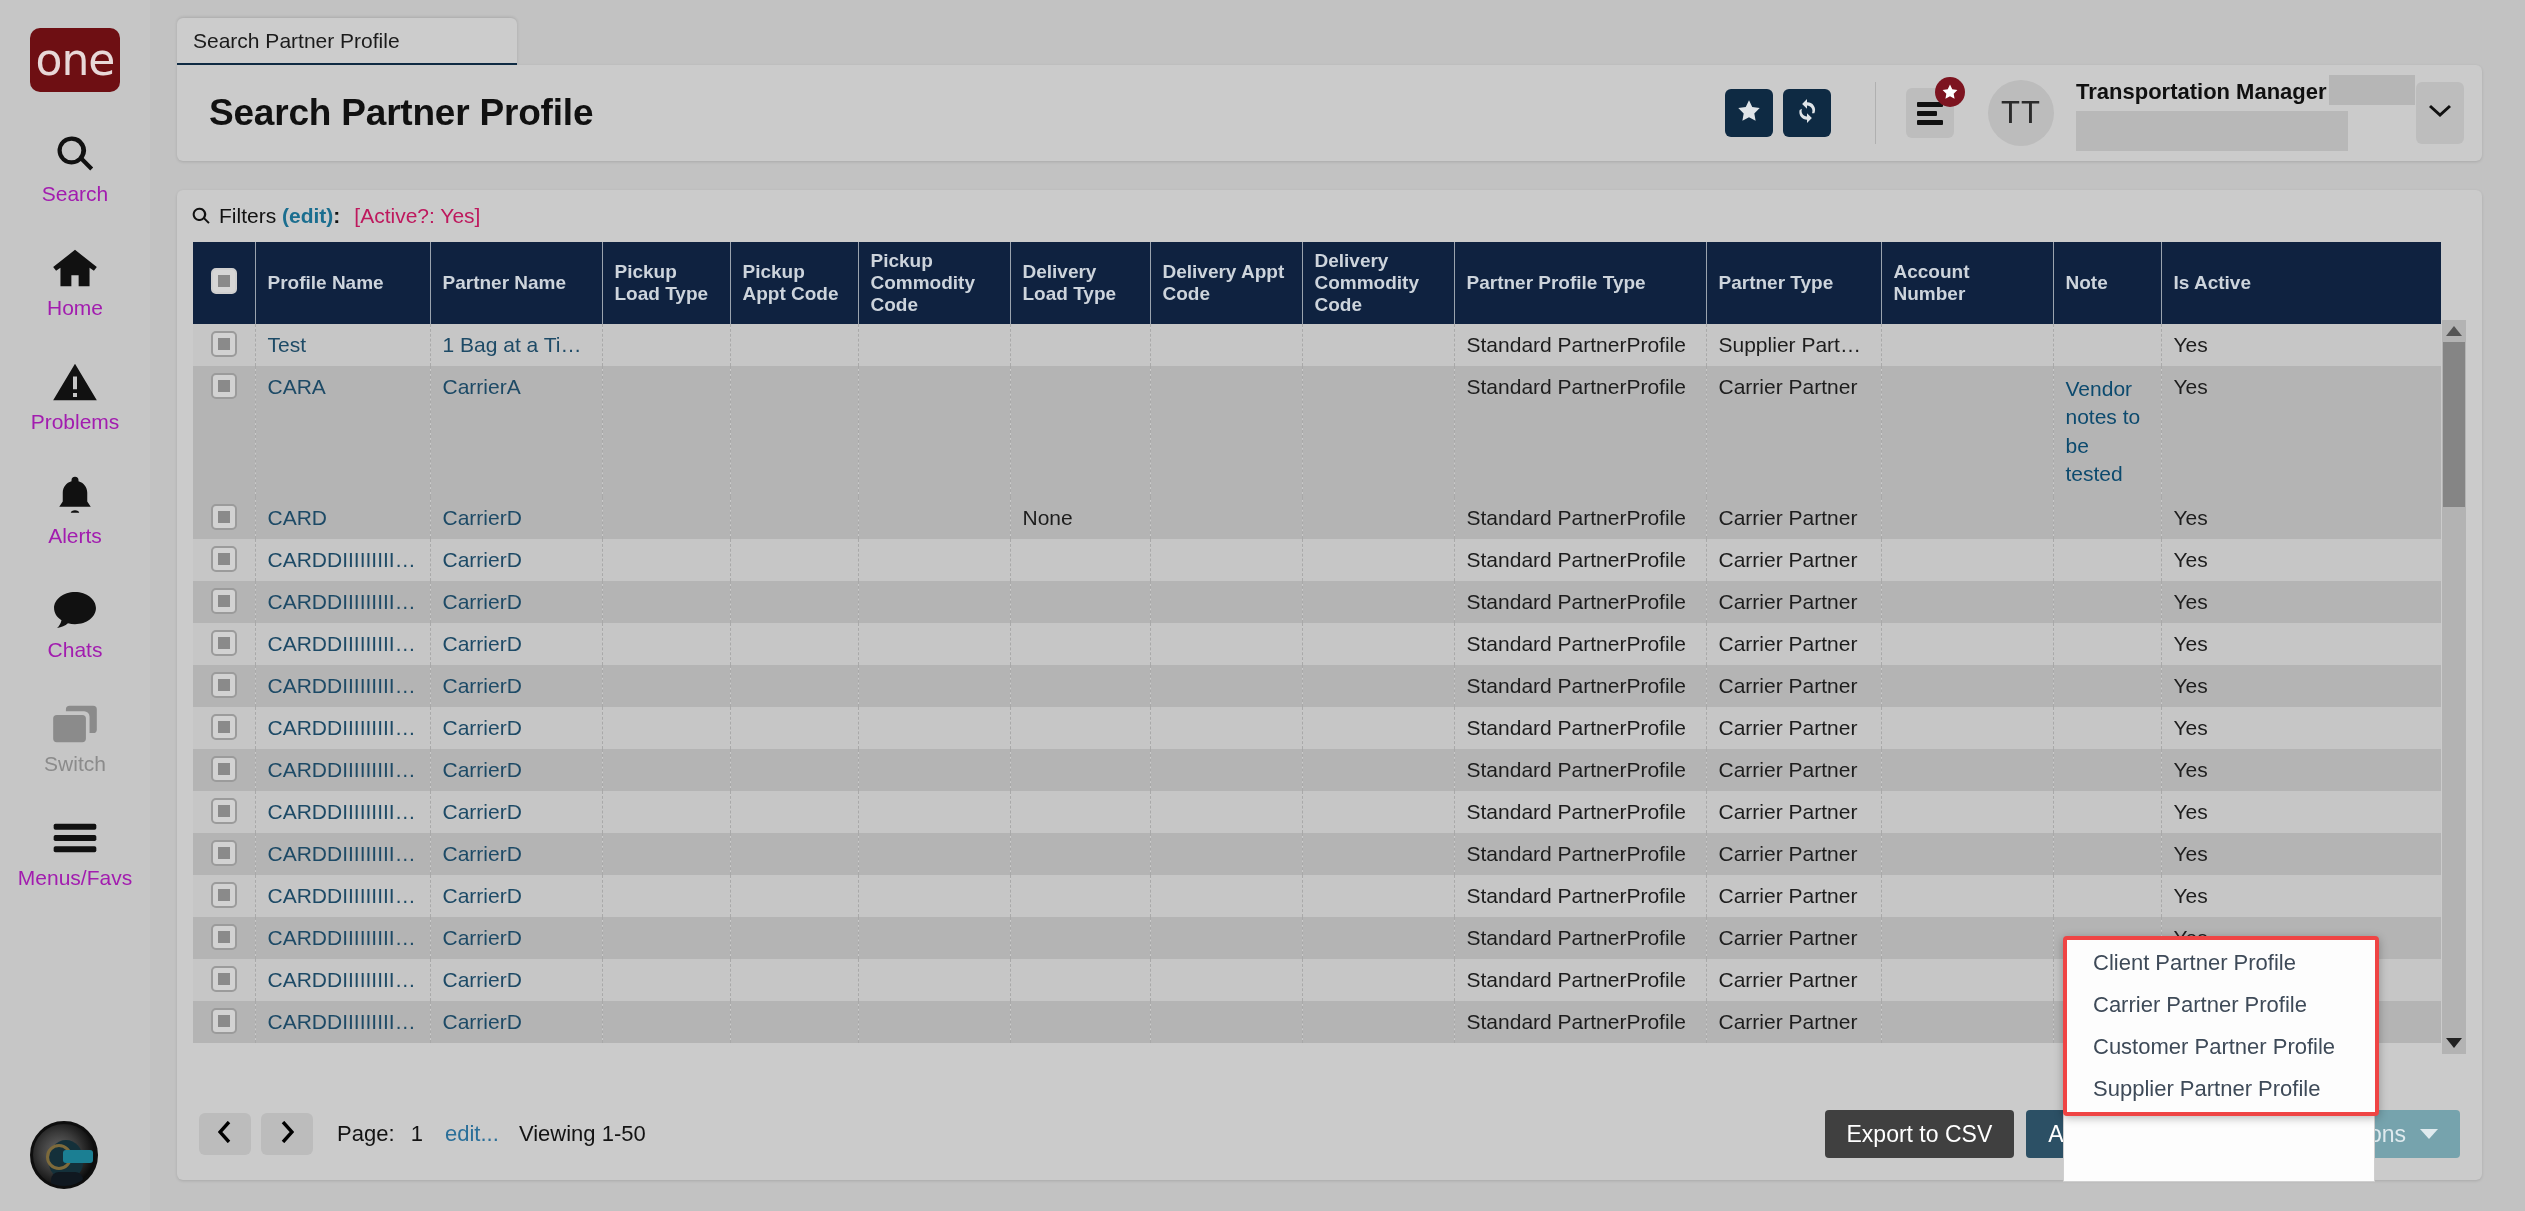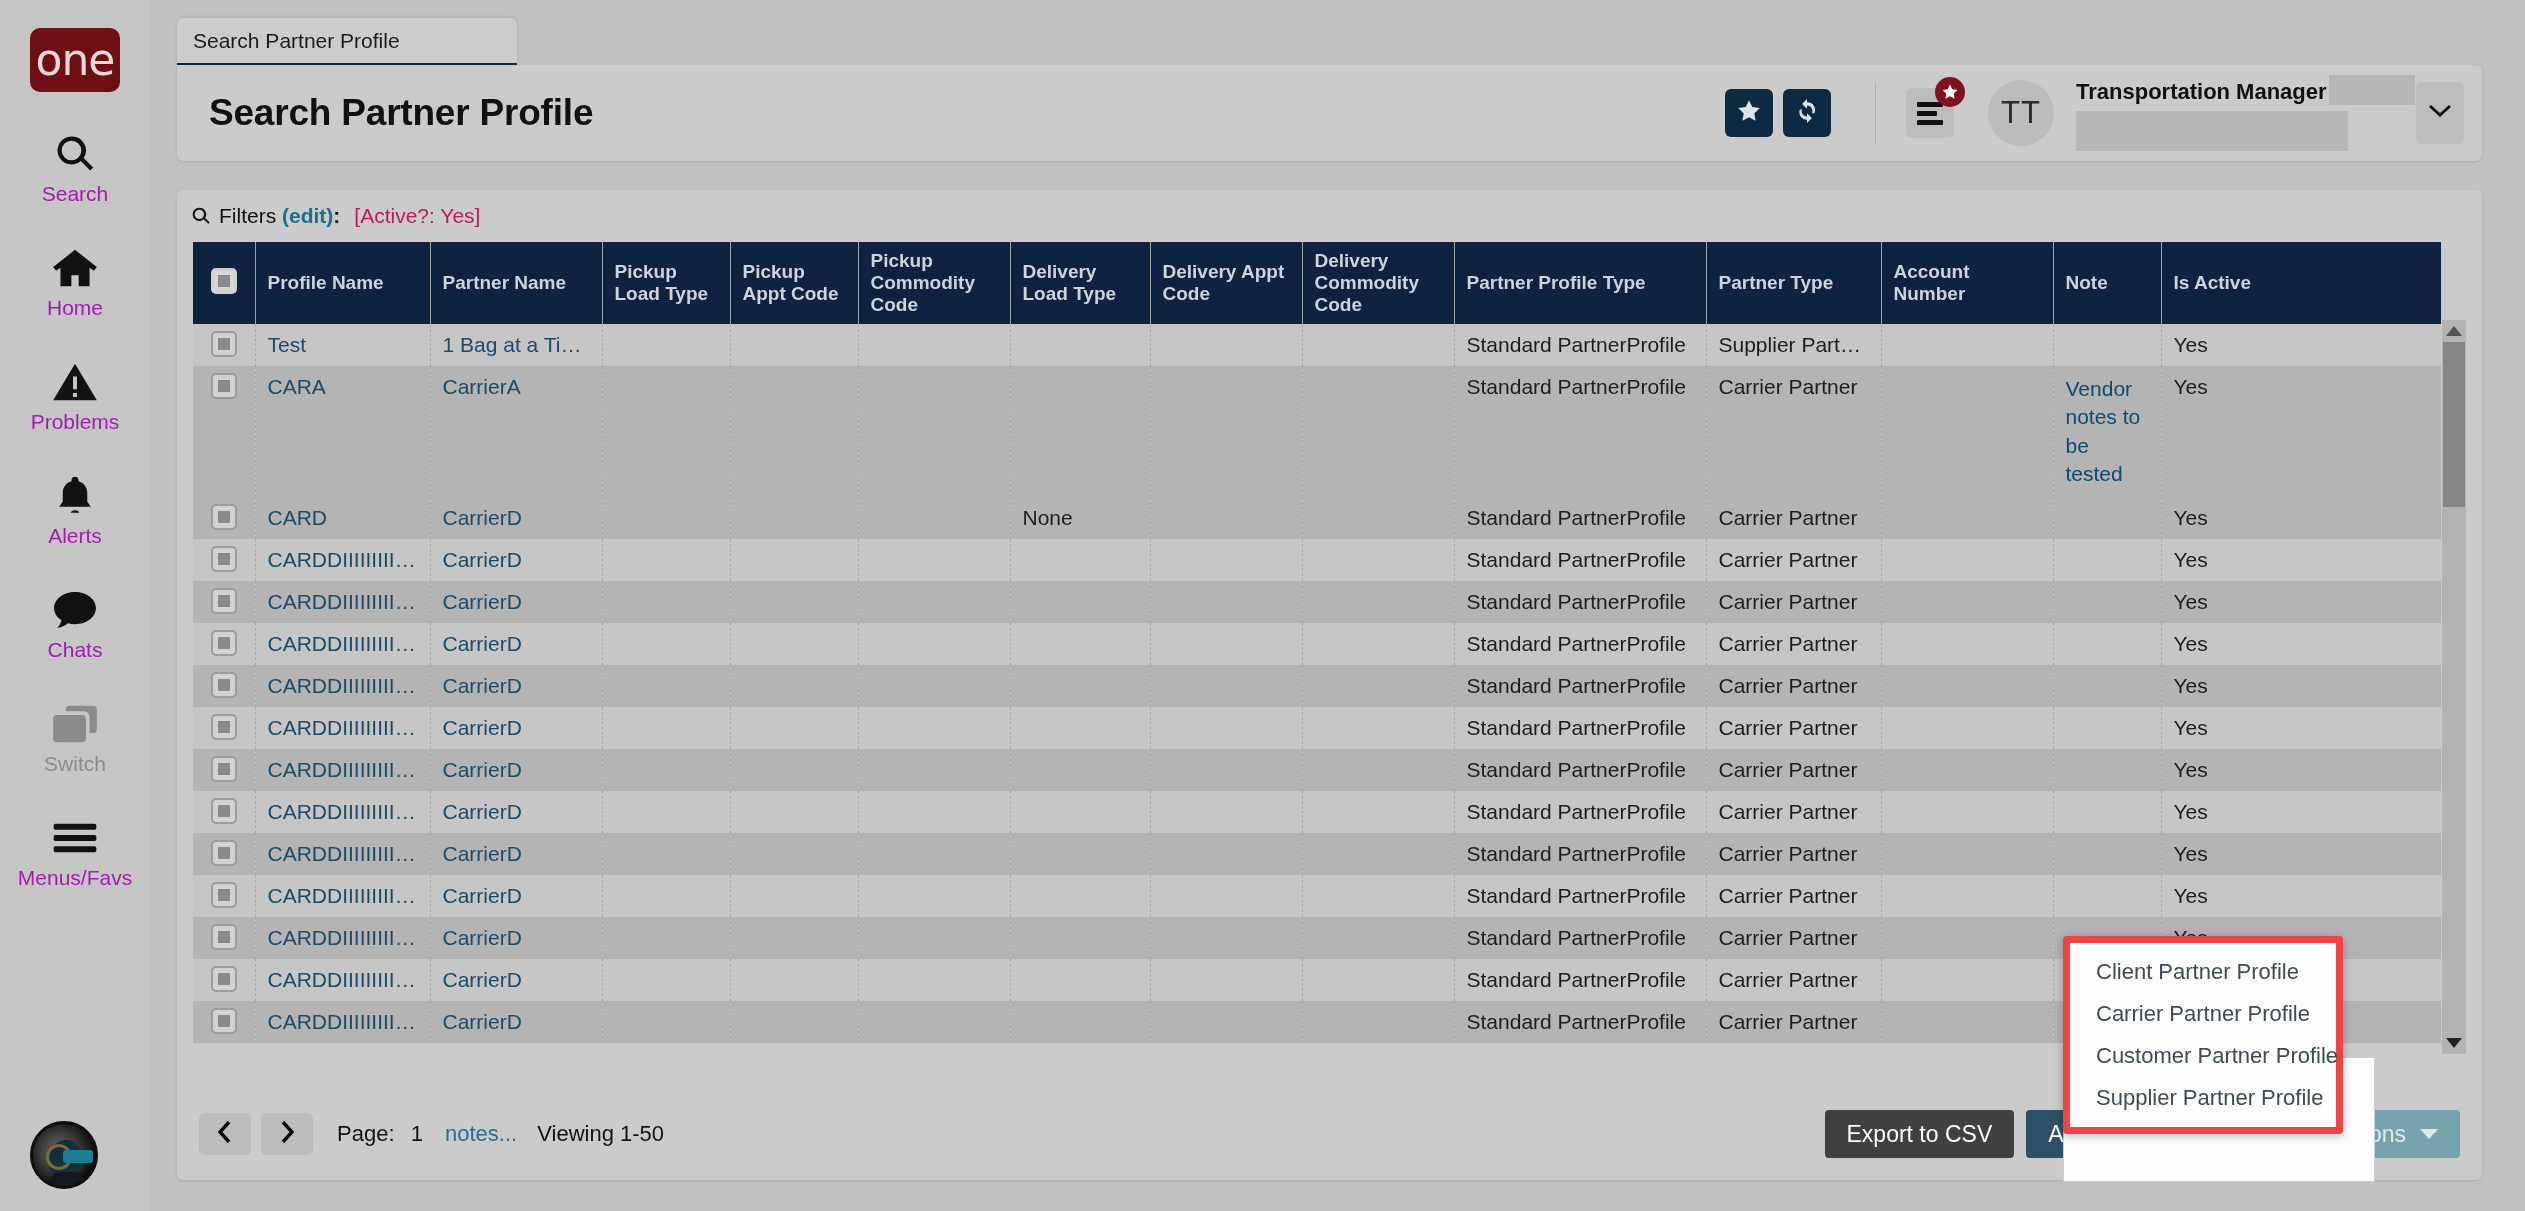--- a/index.html
+++ b/index.html
@@ -245,24 +245,24 @@
   #btn-actions { background: #76a3ad; color: #dfeaee; }
   .caret-dn {
     display:inline-block; margin-left: 14px;
     width:0;height:0;border-left:9px solid transparent;border-right:9px solid transparent;
     border-top:10px solid currentColor;
   }
 
   
   #add-dropdown {
     position: absolute; left: 2063px; top: 936px;
-    width: 280px;
-    background: #fdfdfd; border: 7px solid #ef4444; border-radius: 4px;
+    width: 316px;
+    background: #fdfdfd; border: 4px solid #ef4444; border-radius: 4px;
     box-shadow: 0 2px 10px rgba(0,0,0,.28);
-    padding: 8px 0;
+    padding: 2px 0;
     z-index: 60;
   }
   #add-dropdown .dd-item {
     padding: 8px 26px; font-size: 22px; color: #3e4a58; cursor: pointer;
     white-space: nowrap;
   }
   #dd-tail {
     position: absolute; left: 2063px; top: 1058px; width: 312px; height: 124px;
     background: #fdfdfd; z-index: 55;
     border-left: 1px solid #cfcfcf; border-right: 1px solid #cfcfcf; border-bottom: 1px solid #cfcfcf;
@@ -733,21 +733,21 @@
       <span>
         <svg width="14" height="22" viewBox="0 0 14 22">
             <path d="M3 1l9 10-9 10" stroke="currentColor" stroke-width="3.4" fill="none"></path>
           </svg>
       </span>
     </div>
 
     <div id="pg-text">
       <span class="lbl">Page:</span>
       <span class="num">1</span>
-      <span id="pg-more">notes...</span>
+      <span id="pg-more">edit...</span>
       <span id="pg-view">Viewing 1-50</span>
     </div>
 
     <div id="footer-actions">
       <div class="btn" id="btn-export">
         <span>Export to CSV</span>
       </div>
       <div class="btn" id="btn-add">
         <span>Add Partner Profile</span>
         <span class="caret-dn"></span>

